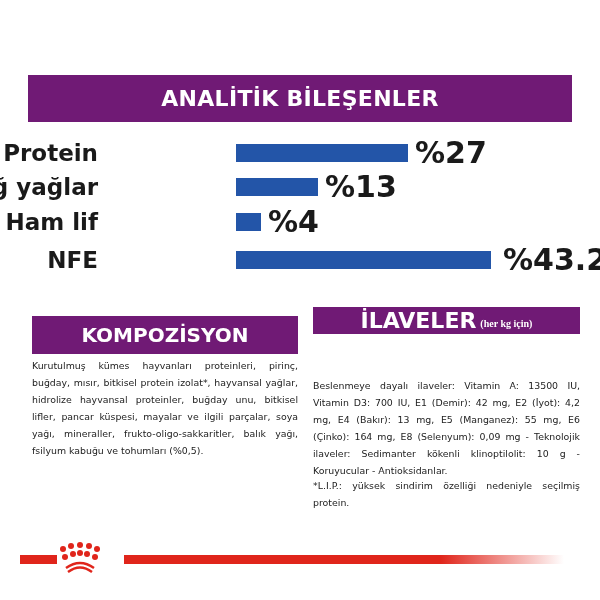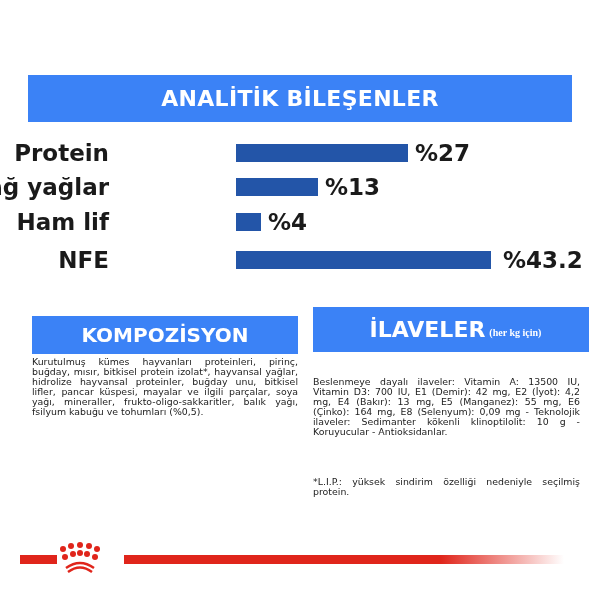--- a/index.html
+++ b/index.html
@@ -1,42 +1,42 @@
 <!DOCTYPE html>
 <html><head>
   <meta charset="utf-8">
   <style>
     html, body { margin: 0; padding: 0; }
     body {
       width: 600px; height: 600px; background: #ffffff; position: relative; overflow: hidden;
       font-family: "DejaVu Sans", sans-serif; color: #1a1a1a;
     }
     .banner {
-      position: absolute; background: #3b82f6; color: #ffffff;
+      position: absolute; background: #701a75; color: #ffffff;
       display: flex; align-items: center; justify-content: center;
       font-family: "DejaVu Sans", sans-serif; font-weight: bold; text-align: right;
     }
     #main-banner { left: 28px; top: 75px; width: 544px; height: 47px; font-size: 22px; letter-spacing: 0.3px; }
     #komp-banner { left: 32px; top: 316px; width: 266px; height: 38px; font-size: 20px; }
-    #ilave-banner { left: 313px; top: 307px; width: 267px; height: 45px; font-size: 22px; padding-left: 9px; }
+    #ilave-banner { left: 313px; top: 307px; width: 267px; height: 27px; font-size: 22px; }
     #ilave-banner .sub { font-size: 10px; margin-left: 4px; margin-top: 6px; font-family: Liberation Serif, serif; }
 
-    .row { position: absolute; left: 0; width: 486px; height: 30px; padding-left: 11px; }
+    .row { position: absolute; left: 0; width: 486px; height: 30px; }
     .row .label {
       position: absolute; right: 388px; top: 0; height: 30px; line-height: 30px;
       font-weight: bold; font-size: 23px; white-space: nowrap; color: #1a1a1a;
     }
     .row .bar { position: absolute; left: 236px; top: 6px; height: 18px; background: #2355A8; }
     .row .val {
       position: absolute; top: 0; height: 30px; line-height: 30px;
-      font-weight: bold; font-size: 23px; white-space: nowrap; color: #1a1a1a;
+      font-weight: bold; font-size: 30px; white-space: nowrap; color: #1a1a1a;
     }
 
     .textblock {
-      position: absolute; font-size: 9.4px; line-height: 10px; color: #222;
+      position: absolute; font-size: 9.4px; line-height: 17px; color: #222;
       text-align: justify;
     }
     #komp-text { left: 32px; top: 357px; width: 266px; }
     #ilave-text { left: 313px; top: 357px; width: 267px; margin-top: 20px; }
     #footnote { left: 313px; top: 477px; width: 267px; }
 
     #brand-line { position: absolute; left: 20px; top: 555px; width: 560px; height: 12px; }
   </style>
 </head>
 <body>

